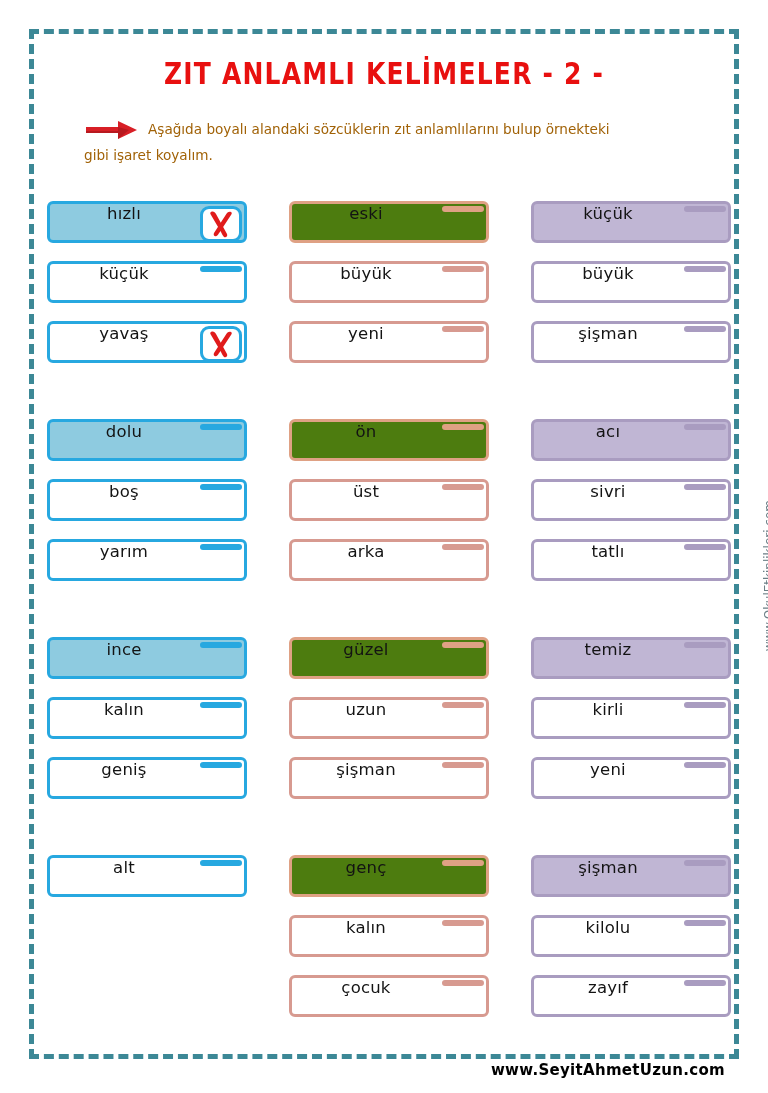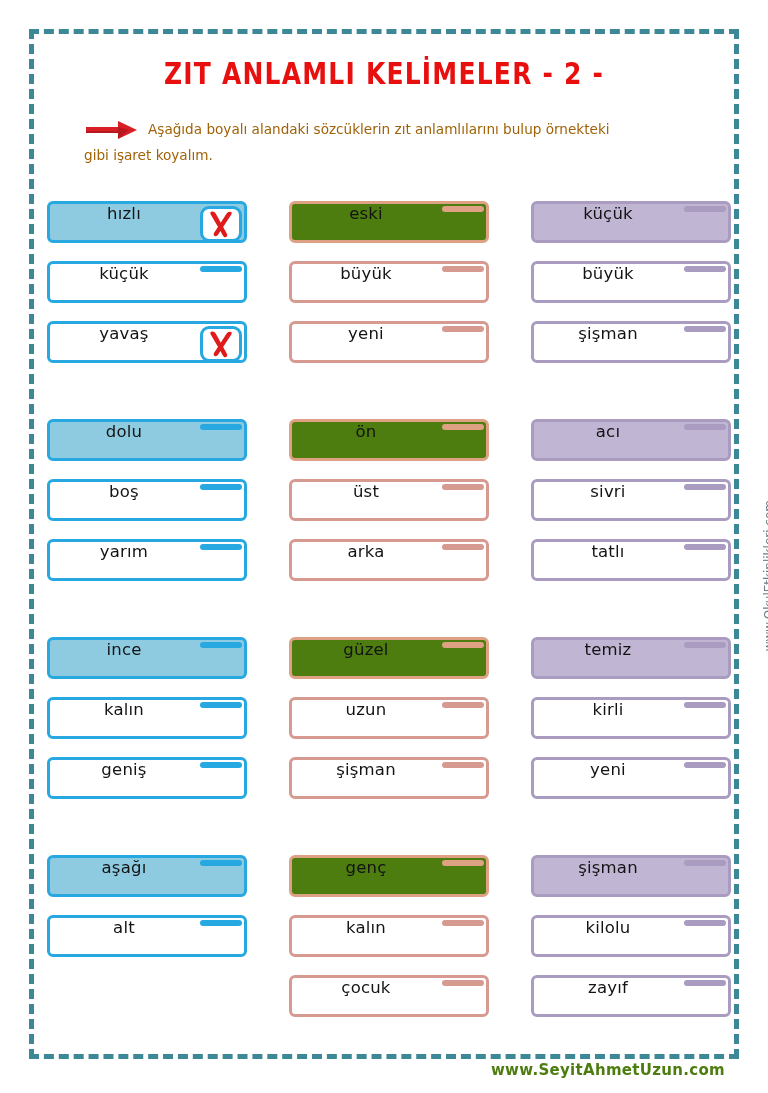--- a/index.html
+++ b/index.html
@@ -162,21 +162,21 @@
   }
 
   
   #footer-watermark {
     position: absolute;
     right: 43px;
     bottom: 14px;
     font-family: "DejaVu Sans", sans-serif;
     font-weight: bold;
     font-size: 15px;
-    color: #4d7c0f;
+    color: #000000;
     letter-spacing: 0.3px;
   }
 </style>
 </head>
 <body>
 
 <div id="worksheet-frame"></div>
 
 <div id="page-title">ZIT ANLAMLI KELİMELER - 2 -</div>
 
@@ -329,24 +329,20 @@
           <div class="word-check"></div>
         </div>
         <div class="word-item theme-purple">
           <div class="word-label">yeni</div>
           <div class="word-check"></div>
         </div>
       </div>
     </div>
     <div class="group-row">
       <div class="word-column">
-        <div class="word-item theme-blue filled">
-          <div class="word-label">aşağı</div>
-          <div class="word-check"></div>
-        </div>
         <div class="word-item theme-blue">
           <div class="word-label">alt</div>
           <div class="word-check"></div>
         </div>
       </div>
       <div class="word-column">
         <div class="word-item theme-orange filled">
           <div class="word-label">genç</div>
           <div class="word-check"></div>
         </div>

